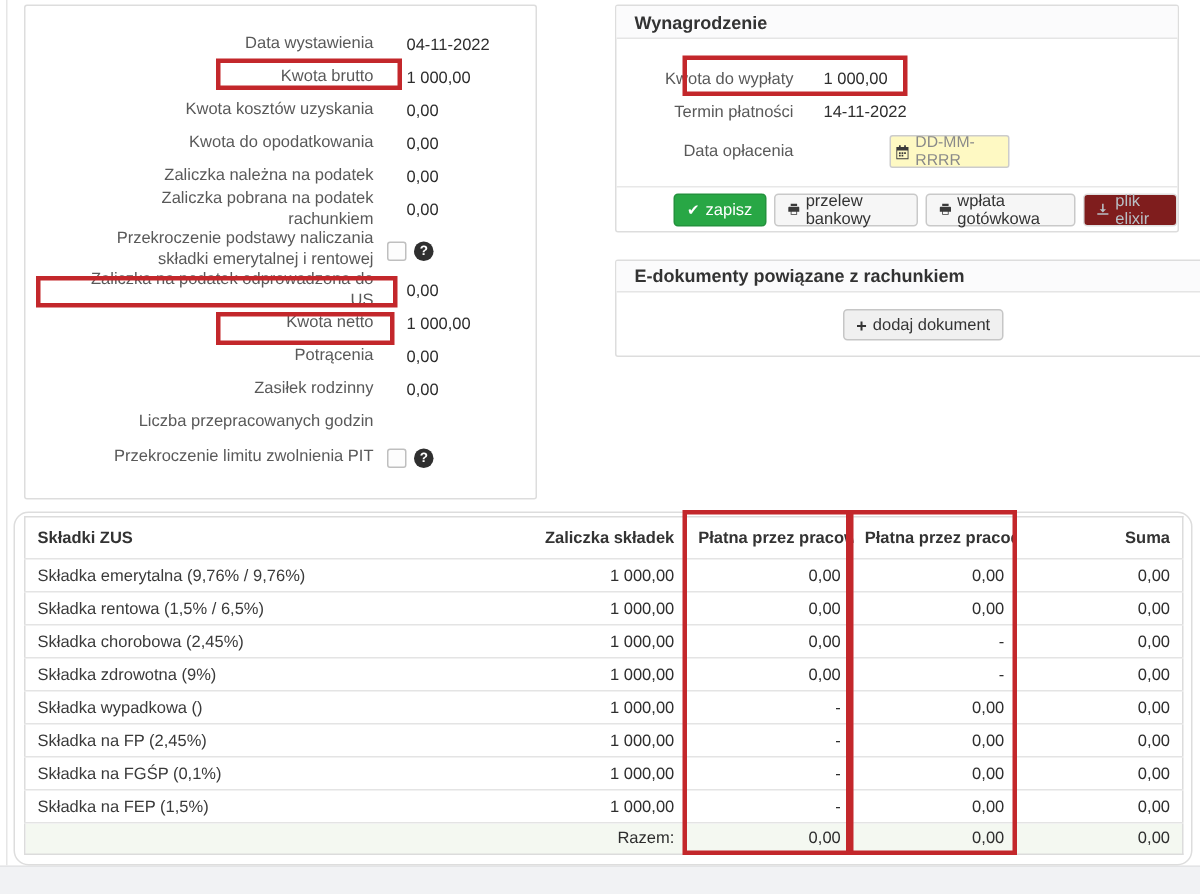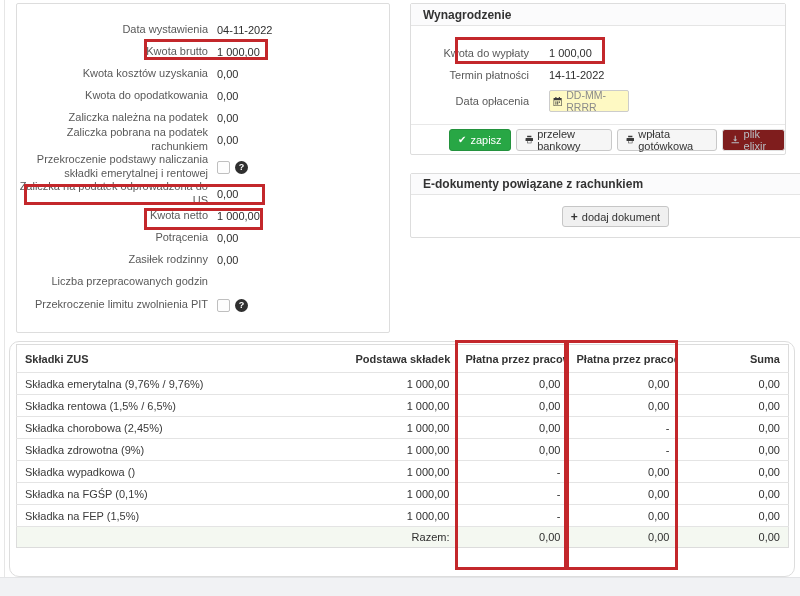--- a/index.html
+++ b/index.html
@@ -16,43 +16,43 @@
   .page-bottom-strip { position: absolute; left: 0; top: 577px; width: 800px; height: 19px; background: #f1f2f4; border-top: 1px solid #e3e4e6; }
 
   .panel { position: absolute; background: #fff; border: 1px solid #ddd; border-radius: 2px; }
   .panel-header {
     height: 22px; background: #fbfbfc; border-bottom: 1px solid #e5e5e5;
     display: flex; align-items: center; padding: 0 12px;
     font-size: 12px; font-weight: bold; color: #333;
   }
 
   
-  #left-panel { left: 16px; top: 3px; width: 374px; height: 330px; padding-top: 15px; }
+  #left-panel { left: 16px; top: 3px; width: 342px; height: 330px; padding-top: 15px; padding-left: 41px; }
   .lrow { display: flex; align-items: center; height: 22px; }
   .lrow.tall { height: 32px; }
   .lrow.tall2 { height: 24px; }
   .llabel { width: 191px; text-align: right; color: #595959; line-height: 1.25; }
-  .lval { margin-left: 9px; color: #2e2e2e; }
+  .lval { margin-left: 22px; color: #2e2e2e; }
   .lctrl { margin-left: 9px; display: flex; align-items: center; gap: 5px; }
 
   .checkbox {
     width: 13px; height: 13px; background: #fdfdfd;
     border: 1px solid #bfbfbf; border-radius: 2px; display: inline-block;
   }
   .help-icon {
     width: 13px; height: 13px; background: #2f2f2f; color: #fff;
     border-radius: 50%; font-size: 9px; font-weight: bold;
     display: inline-flex; align-items: center; justify-content: center;
   }
 
   
   #salary-panel { left: 410px; top: 3px; width: 376px; height: 152px; }
   .salary-body { padding-top: 16px; }
   .srow { display: flex; align-items: center; height: 22px; padding-left: 12px; }
-  .srow.input-row { height: 26px; margin-top: 2px; }
+  .srow.input-row { height: 26px; margin-top: 2px; gap: 44px; }
   .slabel { width: 106px; text-align: right; color: #595959; }
   .sval { margin-left: 20px; color: #2e2e2e; }
   .date-input {
     margin-left: 20px; width: 80px; height: 22px;
     border: 1px solid #ccc; border-radius: 2px; background: #fef9c3;
     display: inline-flex; align-items: center; gap: 4px; padding: 0 3px;
   }
   .date-placeholder { color: #8a8a8a; font-size: 10.5px; }
   .panel-footer {
     position: absolute; left: 0; bottom: 0; width: 100%; height: 30px;
@@ -230,21 +230,21 @@
     <colgroup>
         <col style="width:331px">
         <col style="width:110px">
         <col style="width:111px">
         <col style="width:109px">
         <col style="width:111px">
       </colgroup>
     <thead>
       <tr>
         <th>Składki ZUS</th>
-        <th>Podstawa składek</th>
+        <th>Zaliczka składek</th>
         <th>Płatna przez pracownika</th>
         <th>Płatna przez pracodawcę</th>
         <th>Suma</th>
       </tr>
     </thead>
     <tbody>
       <tr>
         <td>Składka emerytalna (9,76% / 9,76%)</td>
         <td>1 000,00</td>
         <td>0,00</td>
@@ -267,20 +267,27 @@
       </tr>
       <tr>
         <td>Składka zdrowotna (9%)</td>
         <td>1 000,00</td>
         <td>0,00</td>
         <td>-</td>
         <td>0,00</td>
       </tr>
       <tr>
         <td>Składka wypadkowa ()</td>
+        <td>1 000,00</td>
+        <td>-</td>
+        <td>0,00</td>
+        <td>0,00</td>
+      </tr>
+      <tr>
+        <td>Składka na FP (2,45%)</td>
         <td>1 000,00</td>
         <td>-</td>
         <td>0,00</td>
         <td>0,00</td>
       </tr>
       <tr>
         <td>Składka na FGŚP (0,1%)</td>
         <td>1 000,00</td>
         <td>-</td>
         <td>0,00</td>

